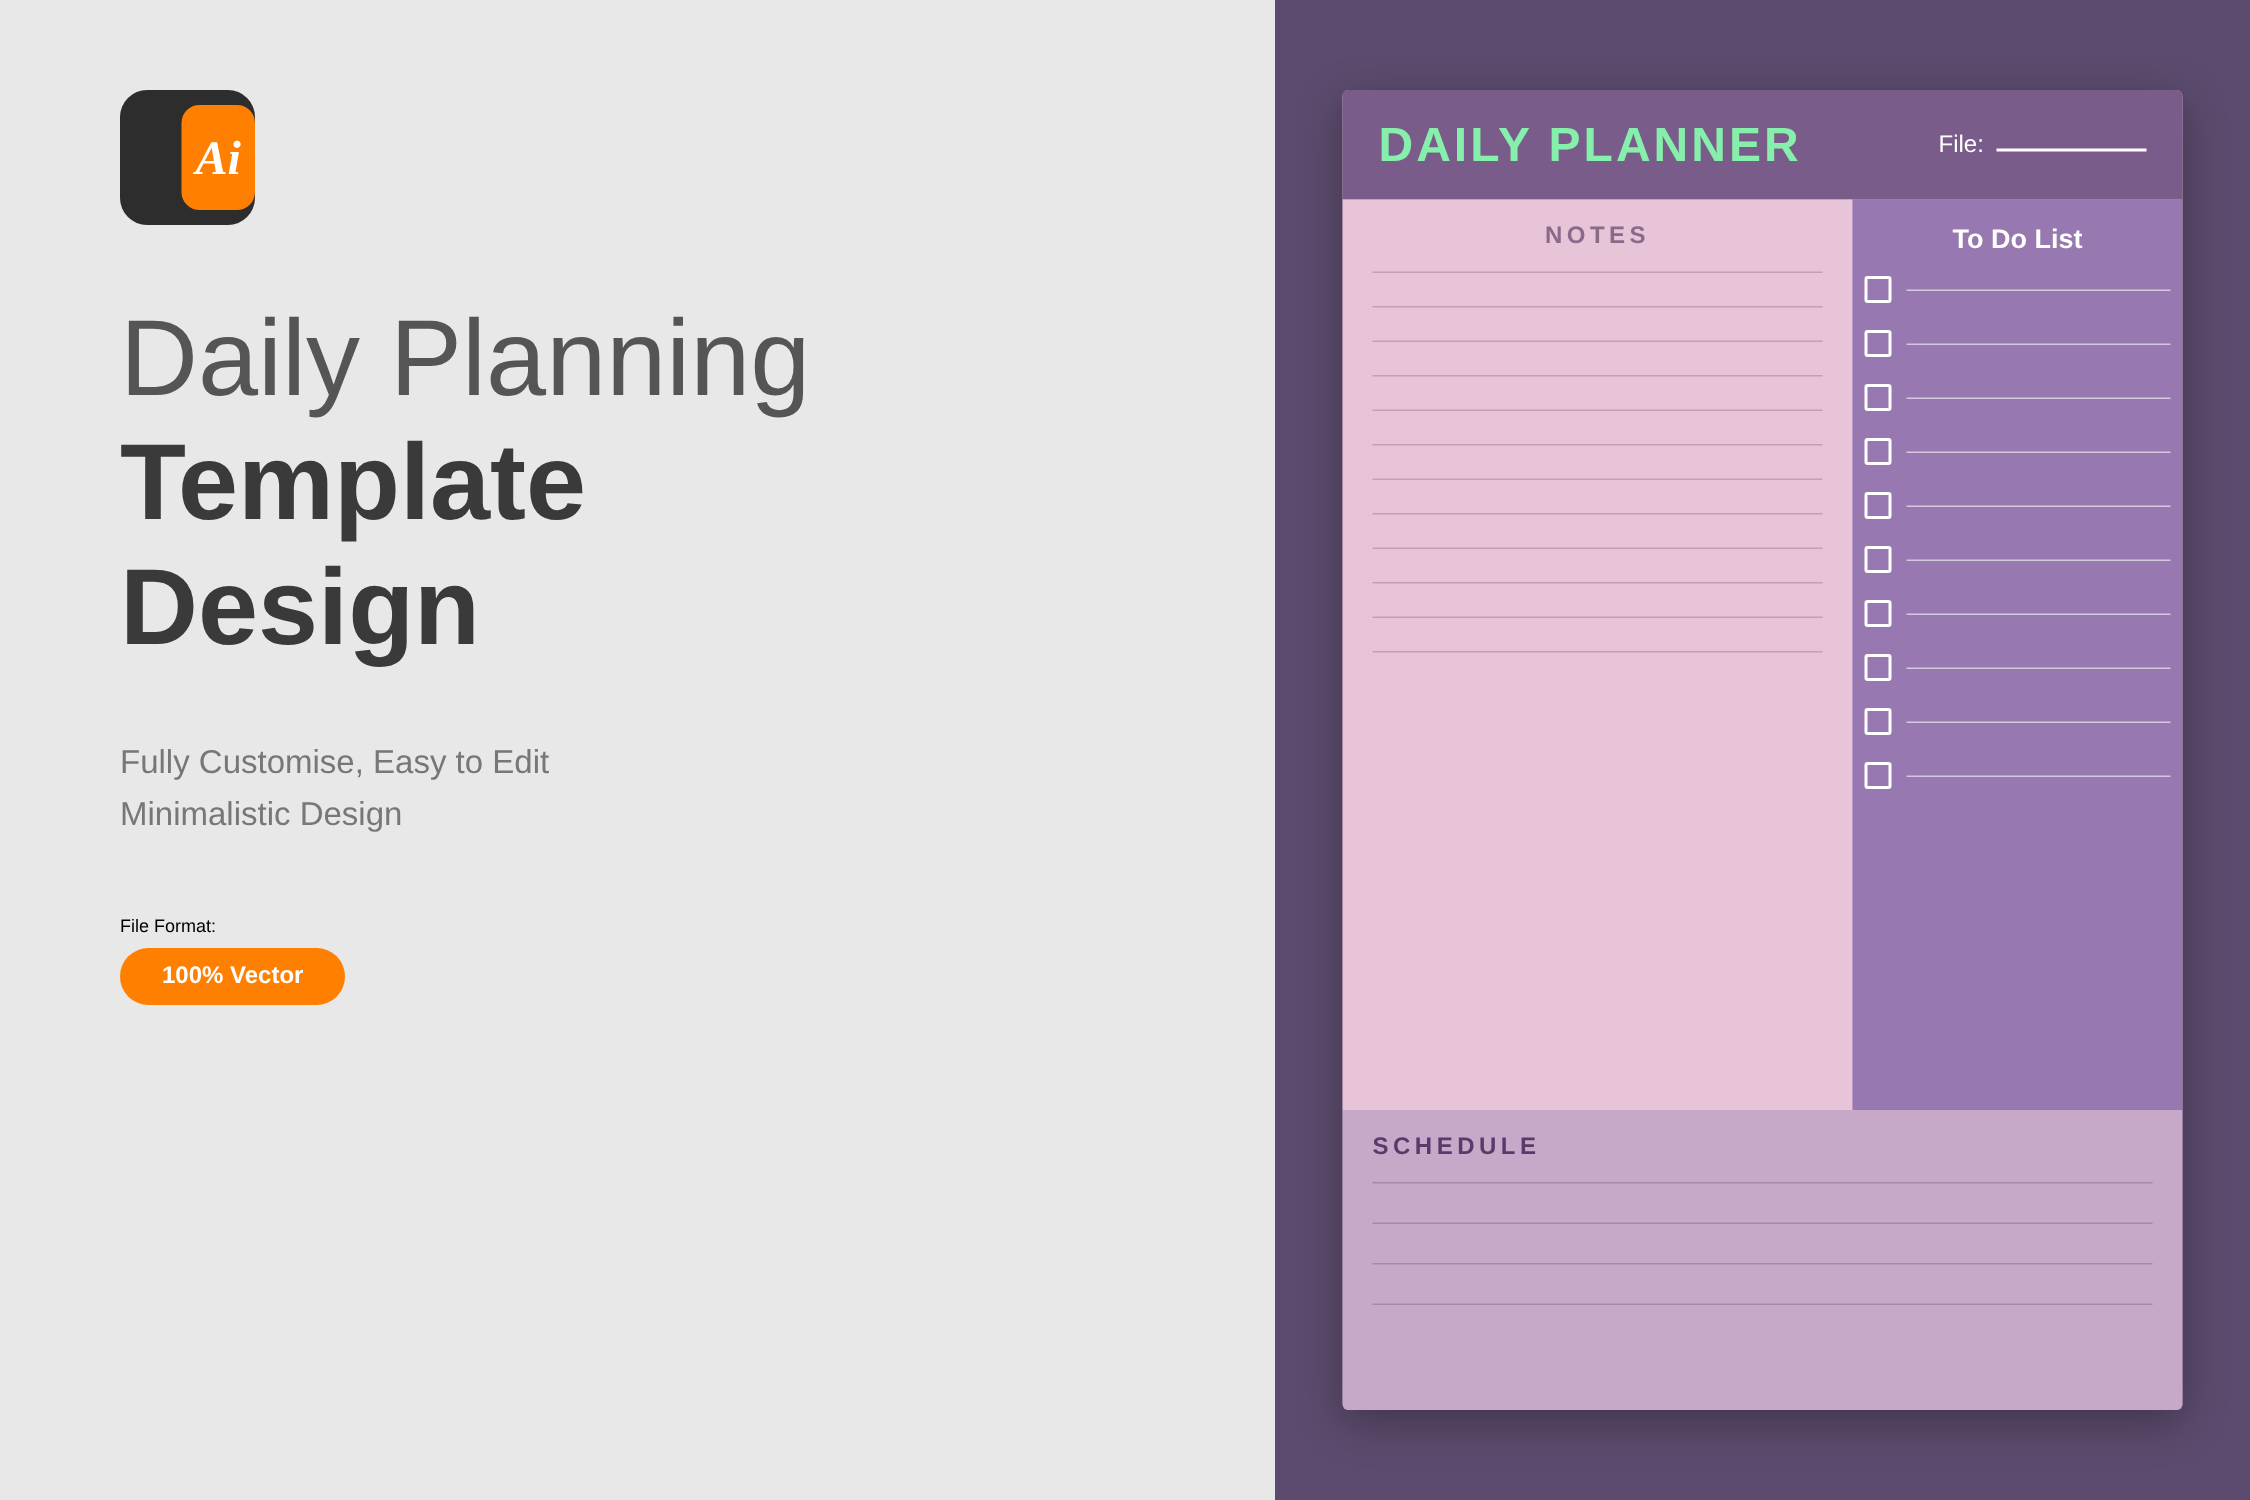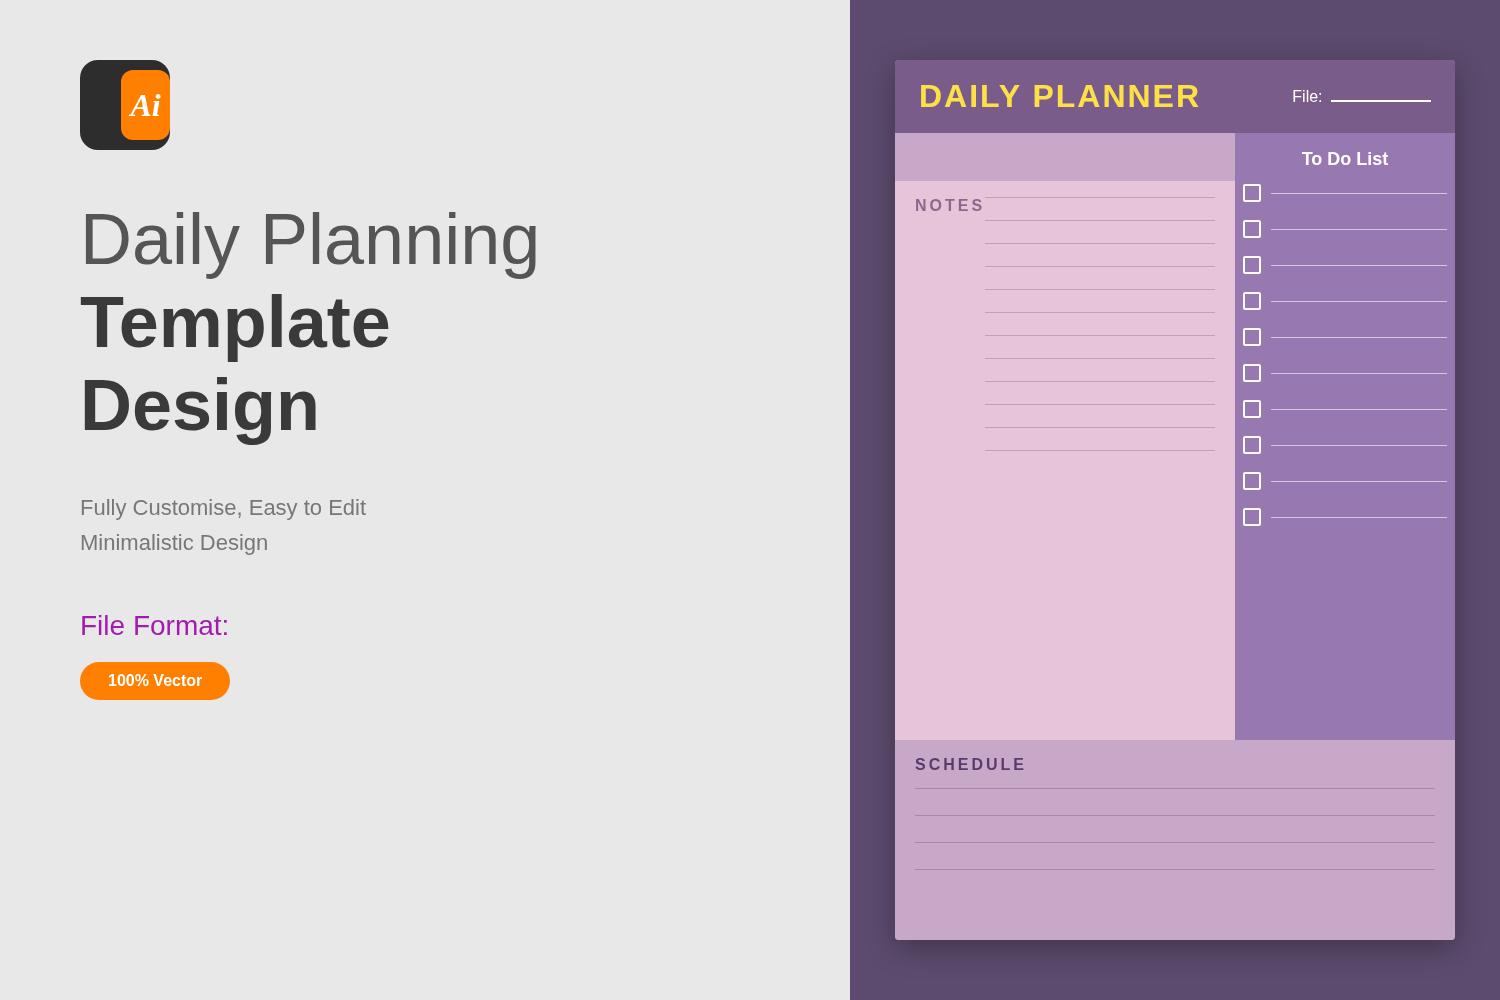--- a/index.html
+++ b/index.html
@@ -75,23 +75,23 @@
       color: #777;
       line-height: 1.6;
       font-weight: 400;
     }
 
     .file-format-section {
       margin-top: 10px;
     }
 
     .file-format-label {
-      font-size: 28px;
-      color: #a21caf;
-      margin-bottom: 20px;
+      font-size: 12px;
+      color: #000000;
+      margin-bottom: 8px;
     }
 
     .file-formats {
       font-size: 22px;
       color: #3a3a3a;
       font-weight: 700;
       letter-spacing: 2px;
       margin-bottom: 30px;
     }
 
@@ -131,21 +131,21 @@
       background: #7a5c8a;
       padding: 18px 24px;
       display: flex;
       align-items: center;
       justify-content: space-between;
     }
 
     .planner-title {
       font-size: 32px;
       font-weight: 900;
-      color: #fde047;
+      color: #86efac;
       letter-spacing: 2px;
       text-transform: uppercase;
     }
 
     .planner-date {
       font-size: 16px;
       color: white;
       font-weight: 500;
     }
 
@@ -161,22 +161,21 @@
       display: flex;
       flex: 1;
       min-height: 0;
     }
 
     .notes-section {
       flex: 1;
       background: #e8c4d8;
       padding: 16px 20px;
       display: flex;
-      flex-direction: row;
-      margin-top: 48px;
+      flex-direction: column;
     }
 
     .notes-header {
       text-align: center;
       font-size: 16px;
       font-weight: 700;
       color: #8a6a8a;
       letter-spacing: 3px;
       text-transform: uppercase;
       margin-bottom: 14px;

